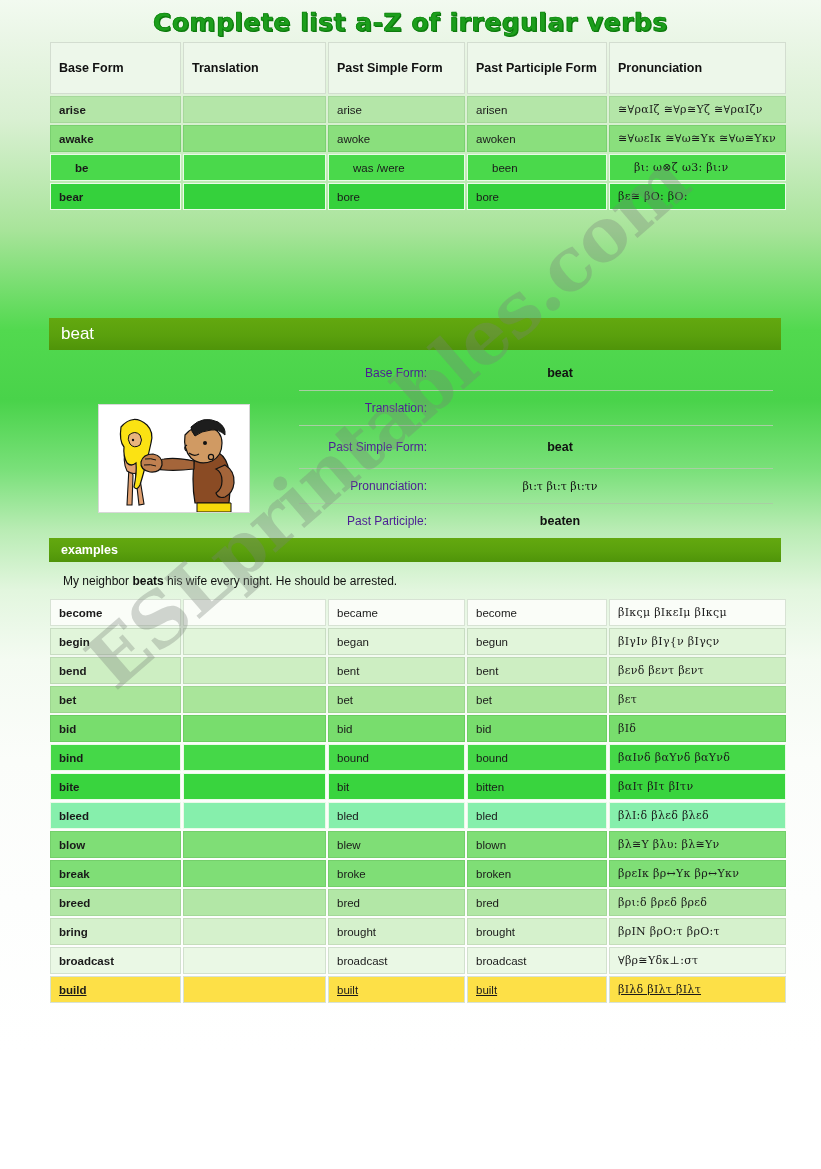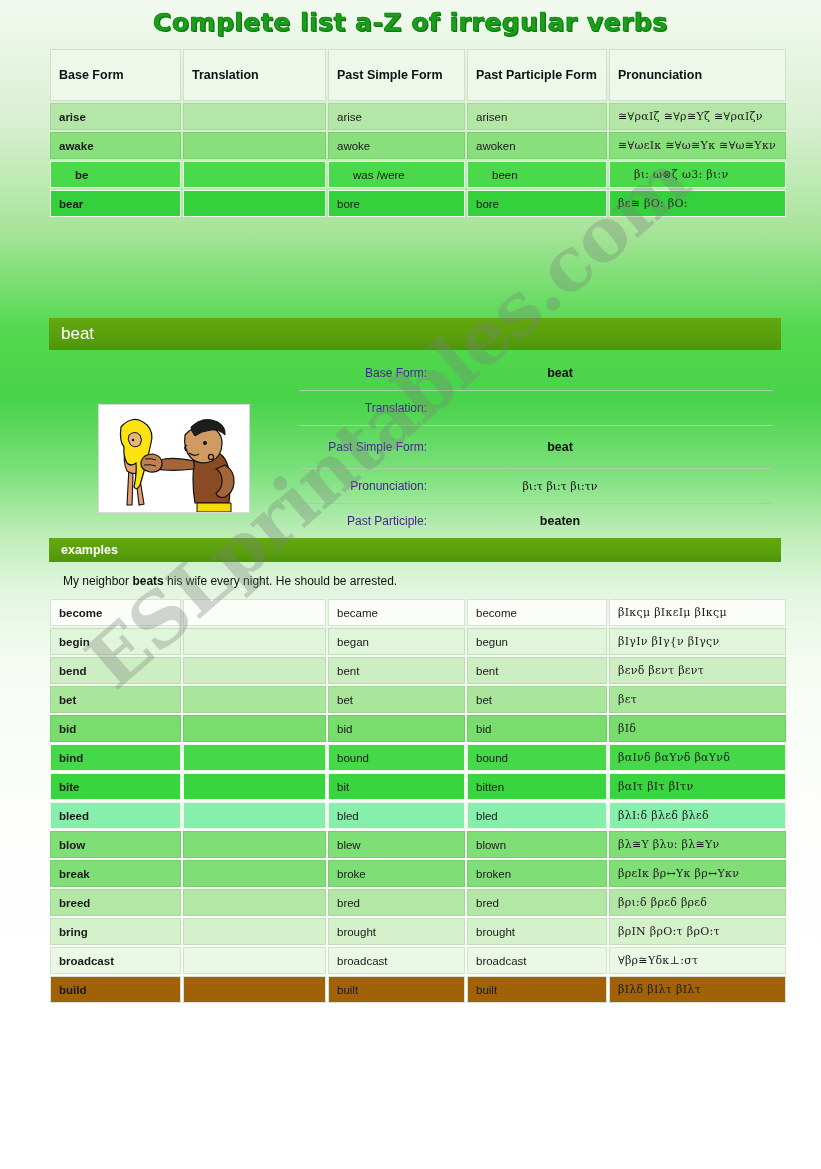--- a/index.html
+++ b/index.html
@@ -57,21 +57,21 @@
   .verb-table {
     position: absolute;
     left: 48px;
     width: 732px;
     border-collapse: separate;
     border-spacing: 2px;
     table-layout: fixed;
     font-size: 11.5px;
     color: #1a1a1a;
   }
-  .verb-table.t1 { top: 47px; }
+  .verb-table.t1 { top: 40px; }
   .verb-table.t2 { top: 597px; }
 
   .verb-table td, .verb-table th {
     border: 1px solid #cfd8cd;
     padding: 6px 8px;
     vertical-align: middle;
     text-align: left;
     font-weight: normal;
     background-clip: padding-box;
   }
@@ -113,21 +113,21 @@
   .t2 tr.s3 td { background: #cdeec2; border-color: #bcd9b3; }
   .t2 tr.s4 td { background: #a9e59a; border-color: #9dd690; }
   .t2 tr.s5 td { background: #78dd6d; border-color: #6bcd62; }
   .t2 tr.s6 td { background: #45d848; border-color: #e9fbe7; }
   .t2 tr.s7 td { background: #39d43e; border-color: #eafce8; }
   .t2 tr.s8 td { background: #86efac; border-color: #e9fbe7; }
   .t2 tr.s9 td { background: #7fde76; border-color: #74cf6b; }
   .t2 tr.s10 td { background: #b2e7a6; border-color: #a4d899; }
   .t2 tr.s11 td { background: #d5f1cc; border-color: #c4deba; }
   .t2 tr.s12 td { background: #eaf8e5; border-color: #d2e1ce; }
-  .t2 tr.s13 td { background: #a16207; border-color: #d7e2d4; }
+  .t2 tr.s13 td { background: #fde047; border-color: #d7e2d4; text-decoration: underline; }
 
   
   .beat-block {
     position: absolute;
     left: 49px;
     top: 318px;
     width: 732px;
   }
   .bar {
     background: linear-gradient(to bottom, #63a80f 0%, #5aa00d 55%, #4f9409 100%);

